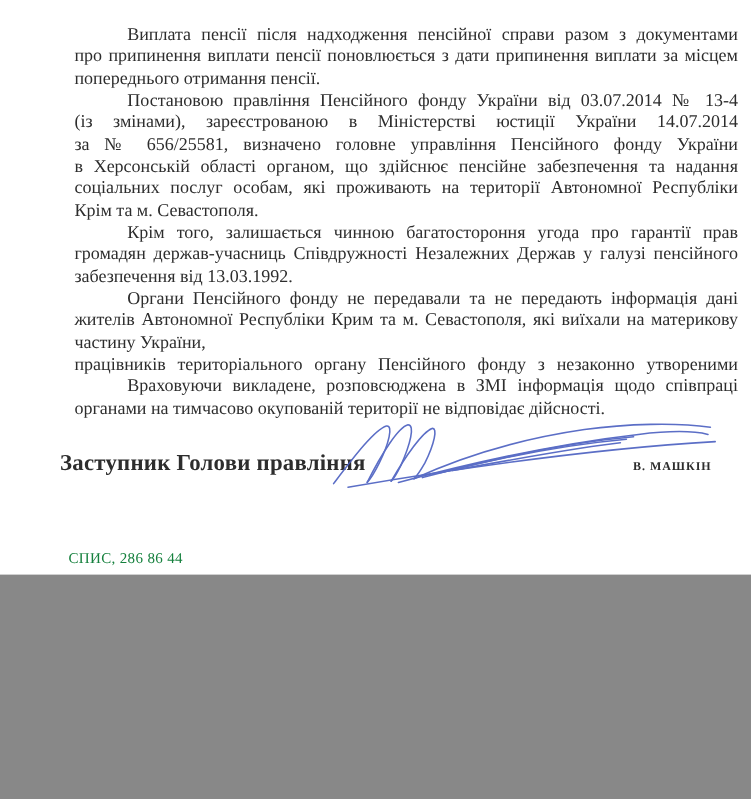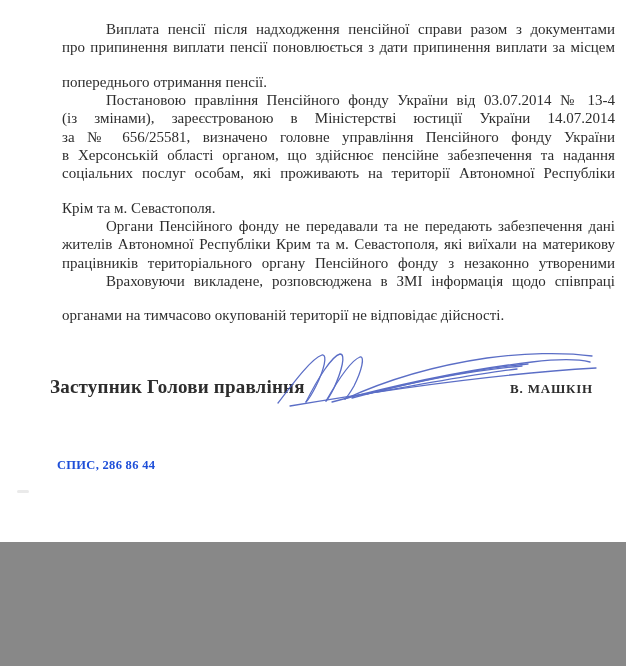--- a/index.html
+++ b/index.html
@@ -1,68 +1,67 @@
 <!DOCTYPE html>
 <html><head>
 <meta charset="utf-8">
 <style>
   html,body { margin:0; padding:0; background:#888; }
   .page {
     position: relative;
     width: 626px;
-    height: 542px;
+    height: 479px;
     margin: 0 auto;
     background: #ffffff;
     font-family: "Liberation Serif", "DejaVu Serif", serif;
     color: #2d2d2d;
     overflow: hidden;
   }
   .body-text {
     position: absolute;
     left: 62px;
     top: 20px;
     width: 553px;
     font-size: 15px;
     line-height: 18.33px;
   }
   .para { margin: 0; }
   .line {
     text-align: justify;
     text-align-last: justify;
     white-space: normal;
   }
-  .line.last { text-align-last: left; margin-top: 16px; }
+  .line.last { text-align-last: left; }
   .line.indent { text-indent: 44px; }
   .sig-row {
     position: absolute;
     left: 50px;
     right: 33px;
     top: 376px;
     display: flex;
     justify-content: space-between;
     align-items: baseline;
     font-weight: bold;
   }
   .sig-title { font-size: 19px; letter-spacing: 0.2px; }
-  .sig-name  { font-size: 13px; letter-spacing: 0.8px; }
+  .sig-name  { font-size: 10px; letter-spacing: 0.8px; }
   .sig-scrawl {
     position: absolute;
     left: 272px;
     top: 342px;
     width: 328px;
     height: 66px;
   }
   .footer-ref {
     position: absolute;
     left: 57px;
     top: 458px;
     font-size: 12.5px;
-    color: #1d4ed8;
+    color: #15803d;
     letter-spacing: 0.3px;
-    font-weight: bold;
   }
   .scan-artifact {
     position: absolute;
     left: 17px;
     top: 490px;
     width: 12px;
     height: 3px;
     background: #d9d9d9;
     border-radius: 2px;
     opacity: 0.55;
@@ -83,24 +82,30 @@
 
     <div class="para">
       <div class="line indent">Постановою правління Пенсійного фонду України від 03.07.2014 № 13-4</div>
       <div class="line">(із змінами), зареєстрованою в Міністерстві юстиції України 14.07.2014</div>
       <div class="line">за № 656/25581, визначено головне управління Пенсійного фонду України</div>
       <div class="line">в Херсонській області органом, що здійснює пенсійне забезпечення та надання</div>
       <div class="line">соціальних послуг особам, які проживають на території Автономної Республіки</div>
       <div class="line last">Крім та м. Севастополя.</div>
     </div>
 
+    <div class="para">
+      <div class="line indent">Крім того, залишається чинною багатостороння угода про гарантії прав</div>
+      <div class="line">громадян держав-учасниць Співдружності Незалежних Держав у галузі пенсійного</div>
+      <div class="line last">забезпечення від 13.03.1992.</div>
+    </div>
 
     <div class="para">
-      <div class="line indent">Органи Пенсійного фонду не передавали та не передають забезпечення дані</div>
+      <div class="line indent">Органи Пенсійного фонду не передавали та не передають інформація дані</div>
       <div class="line">жителів Автономної Республіки Крим та м. Севастополя, які виїхали на материкову</div>
+      <div class="line last">частину України,</div>
     </div>
 
     <div class="para">
       <div class="line">працівників територіального органу Пенсійного фонду з незаконно утвореними</div>
       <div class="line indent">Враховуючи викладене, розповсюджена в ЗМІ інформація щодо співпраці</div>
       <div class="line last">органами на тимчасово окупованій території не відповідає дійсності.</div>
     </div>
 
   </div>
 

